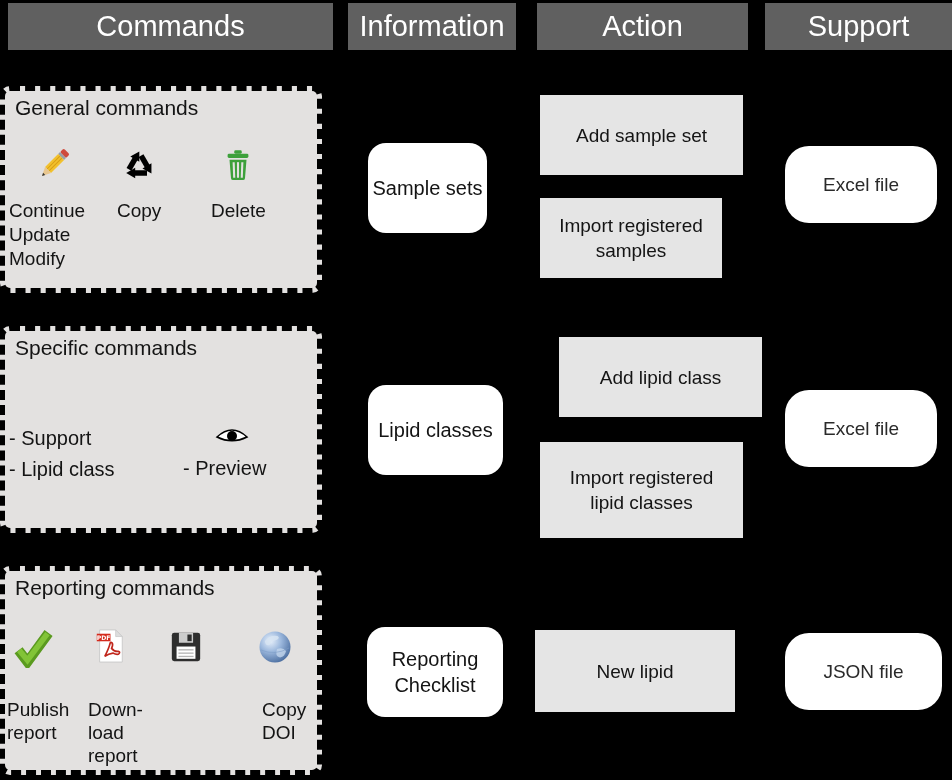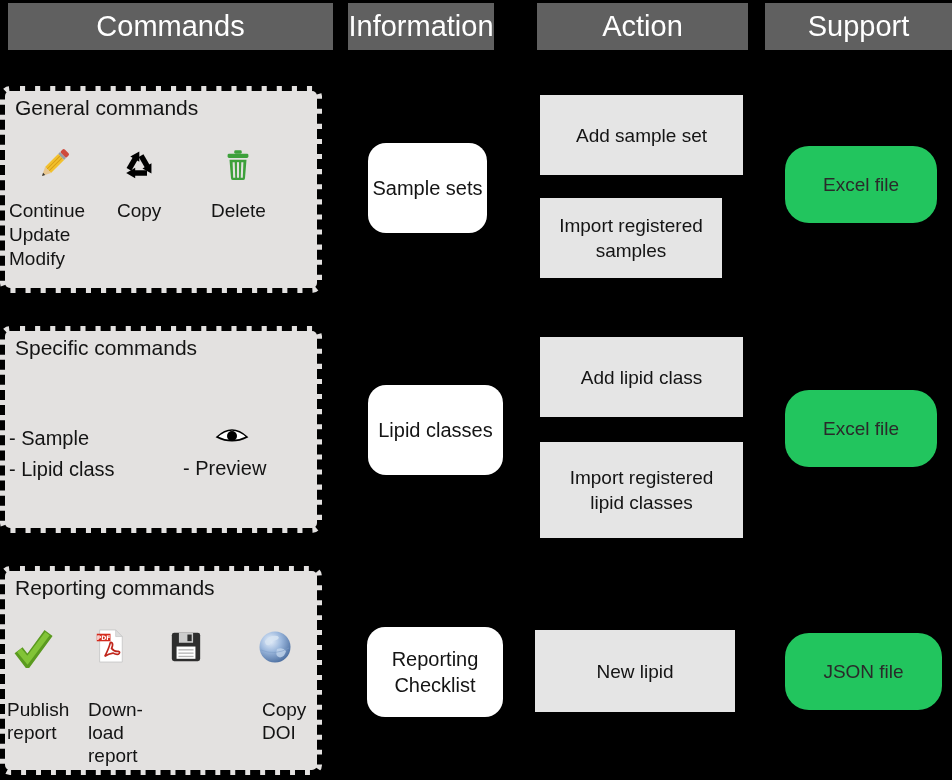--- a/index.html
+++ b/index.html
@@ -3,21 +3,21 @@
 <meta charset="utf-8">
 <style>
   html,body{margin:0;padding:0;background:#000;}
   #canvas{position:relative;width:952px;height:780px;background:#000;
           font-family:"Liberation Sans",sans-serif;overflow:hidden;}
 
   
   .hdr{position:absolute;top:3px;height:47px;background:#606060;color:#fff;
        display:flex;align-items:center;justify-content:center;font-size:29px;}
   #hdr-commands{left:8px;width:325px;}
-  #hdr-information{left:348px;width:146px;}
+  #hdr-information{left:348px;width:168px;}
   #hdr-action{left:537px;width:211px;}
   #hdr-support{left:765px;width:187px;}
 
   
   .panel{position:absolute;left:0;width:312px;background:#e3e1e0;
          border:5px dashed #000;border-radius:10px;color:#141414;}
   #panel-general{top:86px;height:197px;}
   #panel-specific{top:326px;height:197px;}
   #panel-reporting{top:566px;height:199px;}
   .panel-title{position:absolute;left:10px;top:5px;font-size:21px;}
@@ -53,26 +53,26 @@
   #info-sample-sets{left:368px;top:143px;width:119px;height:90px;}
   #info-lipid-classes{left:368px;top:385px;width:135px;height:90px;}
   #info-reporting-checklist{left:367px;top:627px;width:136px;height:90px;padding:4px 14px;}
 
   
   .act{position:absolute;background:#e5e5e5;display:flex;align-items:center;
        justify-content:center;text-align:center;font-size:19px;color:#141414;
        padding:0 12px;box-sizing:border-box;line-height:25px;}
   #act-add-sample-set{left:540px;top:95px;width:203px;height:80px;}
   #act-import-samples{left:540px;top:198px;width:182px;height:80px;}
-  #act-add-lipid-class{left:540px;top:337px;width:203px;height:80px;}
+  #act-add-lipid-class{left:559px;top:337px;width:203px;height:80px;}
   #act-import-lipid-classes{left:540px;top:442px;width:203px;height:96px;}
   #act-new-report{left:535px;top:630px;width:200px;height:82px;}
 
   
-  .sup{position:absolute;background:#22c55e;border-radius:24px;display:flex;
+  .sup{position:absolute;background:#ffffff;border-radius:24px;display:flex;
        align-items:center;justify-content:center;font-size:19px;color:#2a2a2a;}
   #sup-excel-1{left:785px;top:146px;width:152px;height:77px;}
   #sup-excel-2{left:785px;top:390px;width:152px;height:77px;}
   #sup-json{left:785px;top:633px;width:157px;height:77px;}
 </style>
 </head>
 <body>
 
 <div id="canvas">
 
@@ -127,21 +127,21 @@
       <div>Update</div>
       <div>Modify</div>
     </div>
     <div class="lbl" id="lbl-copy">Copy</div>
     <div class="lbl" id="lbl-delete">Delete</div>
   </div>
 
   <div class="panel" id="panel-specific">
     <div class="panel-title">Specific commands</div>
     <div id="spec-list">
-      <div>- Sample</div>
+      <div>- Support</div>
       <div>- Lipid class</div>
     </div>
     <span class="icon" id="icon-eye">
       <svg width="34" height="20" viewBox="0 0 34 20">
         <path d="M2,10 Q17,-4 32,10 Q17,17.5 2,10 Z" fill="#fff" stroke="#000" stroke-width="1.6"></path>
         <circle cx="17" cy="9" r="5" fill="#000"></circle>
       </svg>
     </span>
     <div id="lbl-preview">- Preview</div>
   </div>

